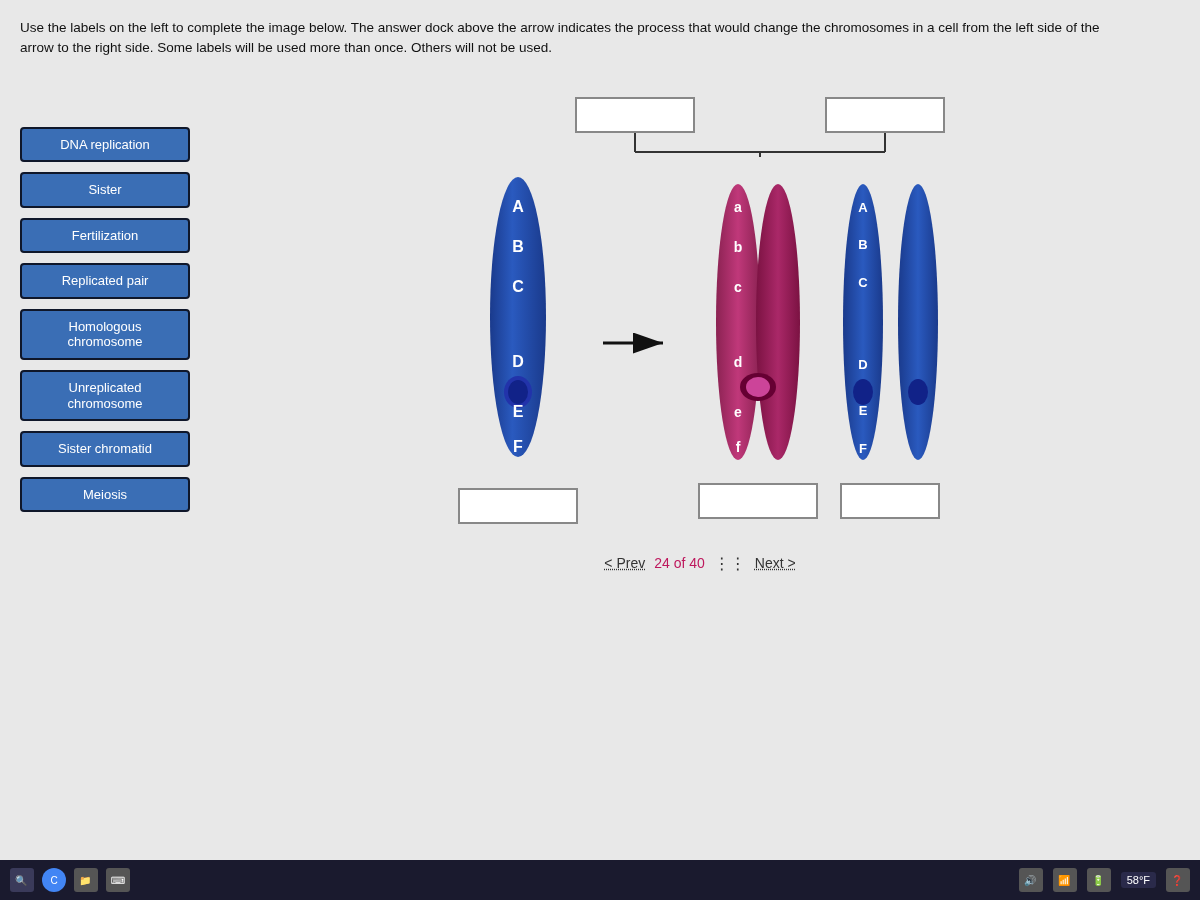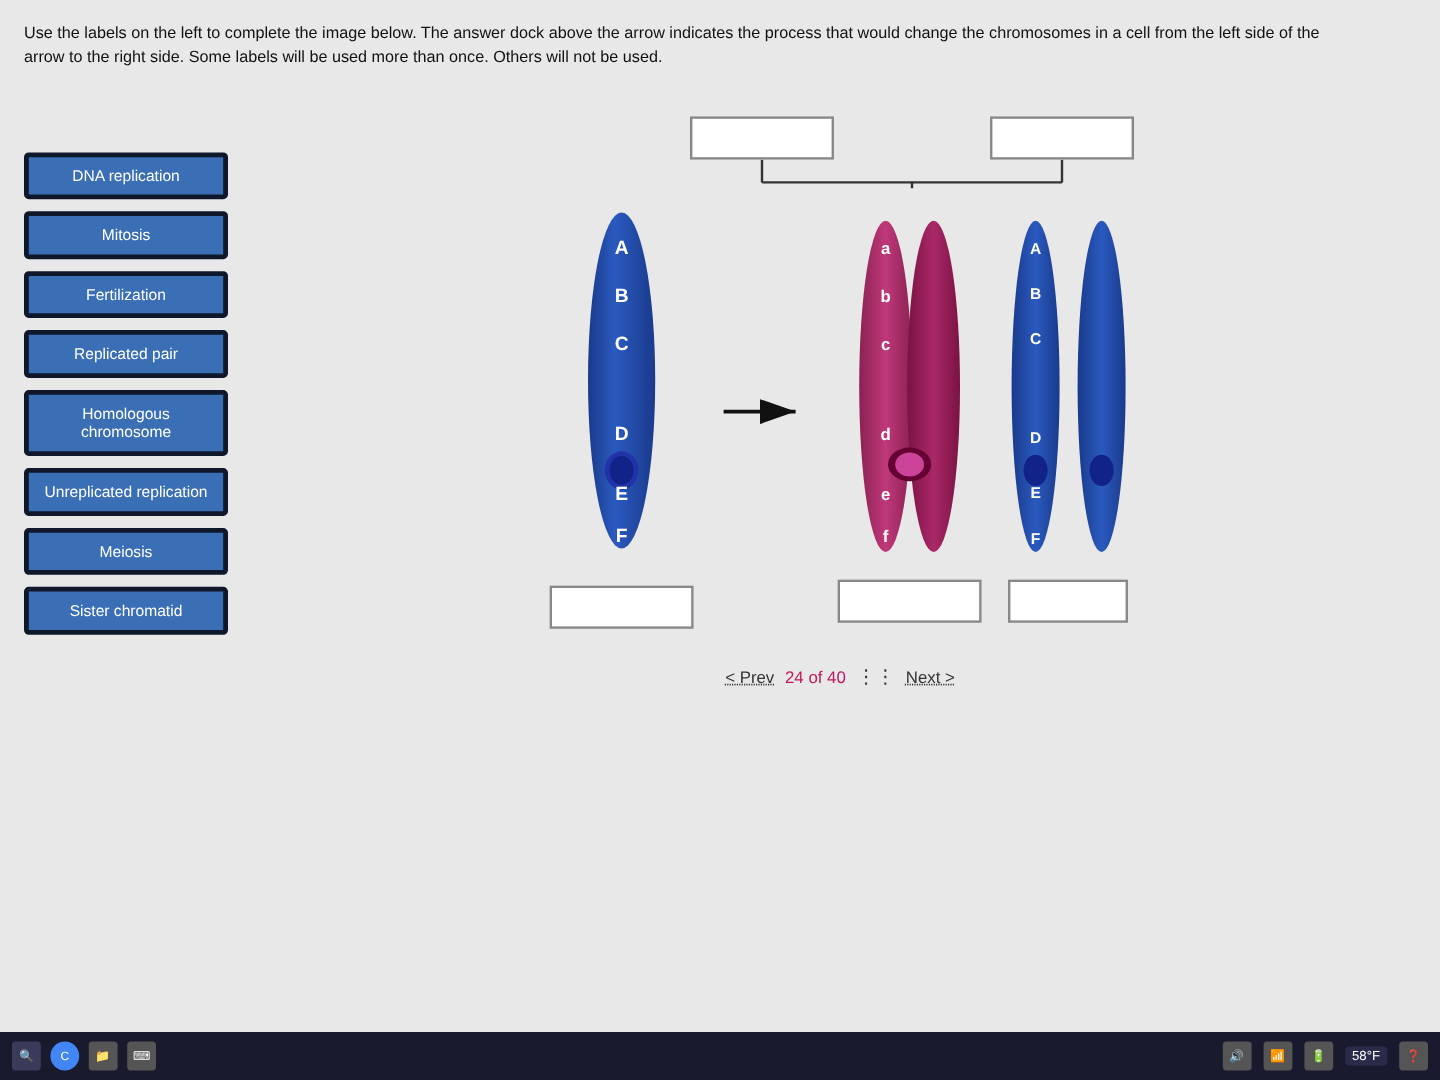--- a/index.html
+++ b/index.html
@@ -41,21 +41,21 @@
       flex-direction: column;
       gap: 10px;
       width: 170px;
       margin-top: 30px;
       flex-shrink: 0;
     }
 
     .label-btn {
       background: #3a6eb5;
       color: white;
-      border: 4px solid #0f172a;
+      border: 2px solid #0f172a;
       border-radius: 4px;
       padding: 8px 10px;
       font-size: 13px;
       text-align: center;
       cursor: pointer;
       font-weight: 500;
       line-height: 1.2;
     }
 
     
@@ -209,27 +209,27 @@
 <body>
 
 <div class="main-content">
 
   <div class="instructions">Use the labels on the left to complete the image below. The answer dock above the arrow indicates the process that would change the chromosomes in a cell from the left side of the arrow to the right side. Some labels will be used more than once. Others will not be used.</div>
 
   <div class="activity-area">
 
     <div class="labels-panel">
       <div class="label-btn">DNA replication</div>
-      <div class="label-btn">Mitosis</div>
+      <div class="label-btn">Sister</div>
       <div class="label-btn">Fertilization</div>
       <div class="label-btn">Replicated pair</div>
       <div class="label-btn">Homologous chromosome</div>
-      <div class="label-btn">Unreplicated replication</div>
+      <div class="label-btn">Unreplicated chromosome</div>
+      <div class="label-btn">Sister chromatid</div>
       <div class="label-btn">Meiosis</div>
-      <div class="label-btn">Sister chromatid</div>
     </div>
 
     <div class="diagram-area">
 
       <div style="display:flex; flex-direction:row; align-items:flex-end; margin-bottom:0; margin-left:120px; gap:0;">
 
         <div style="position:relative; width:430px; height:60px;">
 
           <svg width="430" height="60" style="position:absolute; top:0; left:0;">
 

